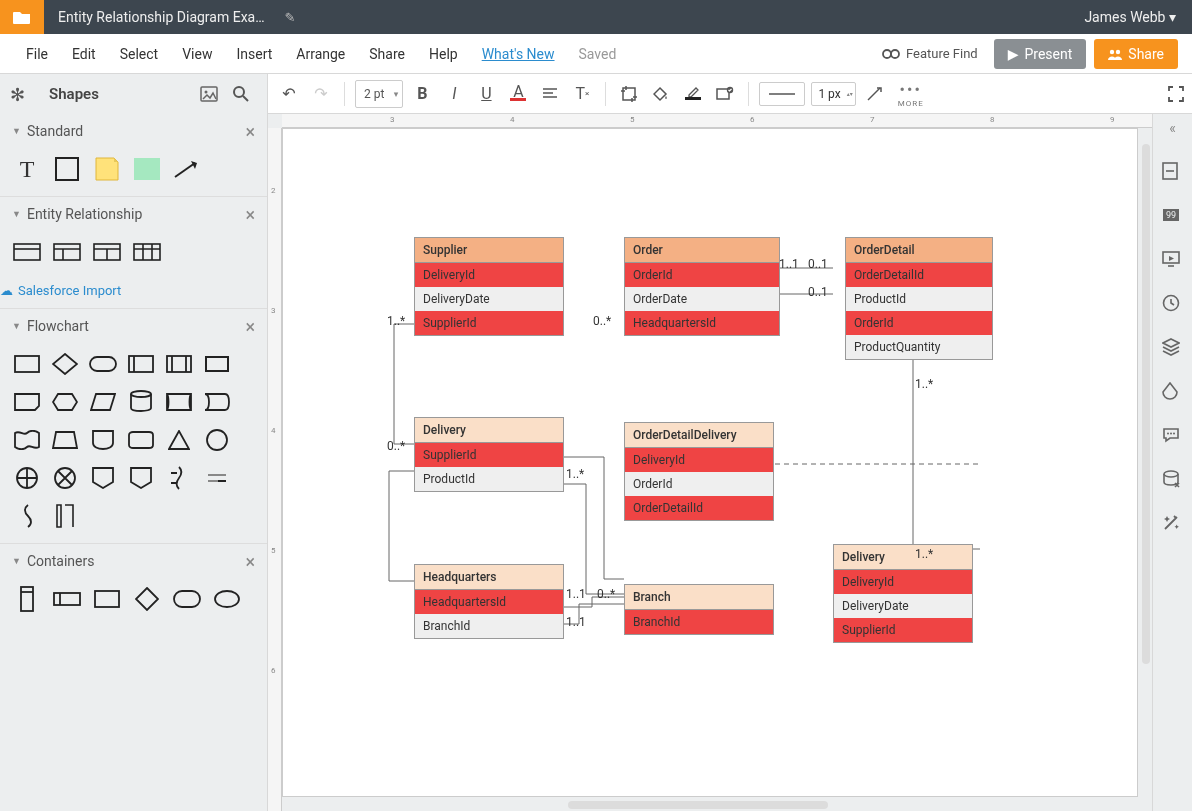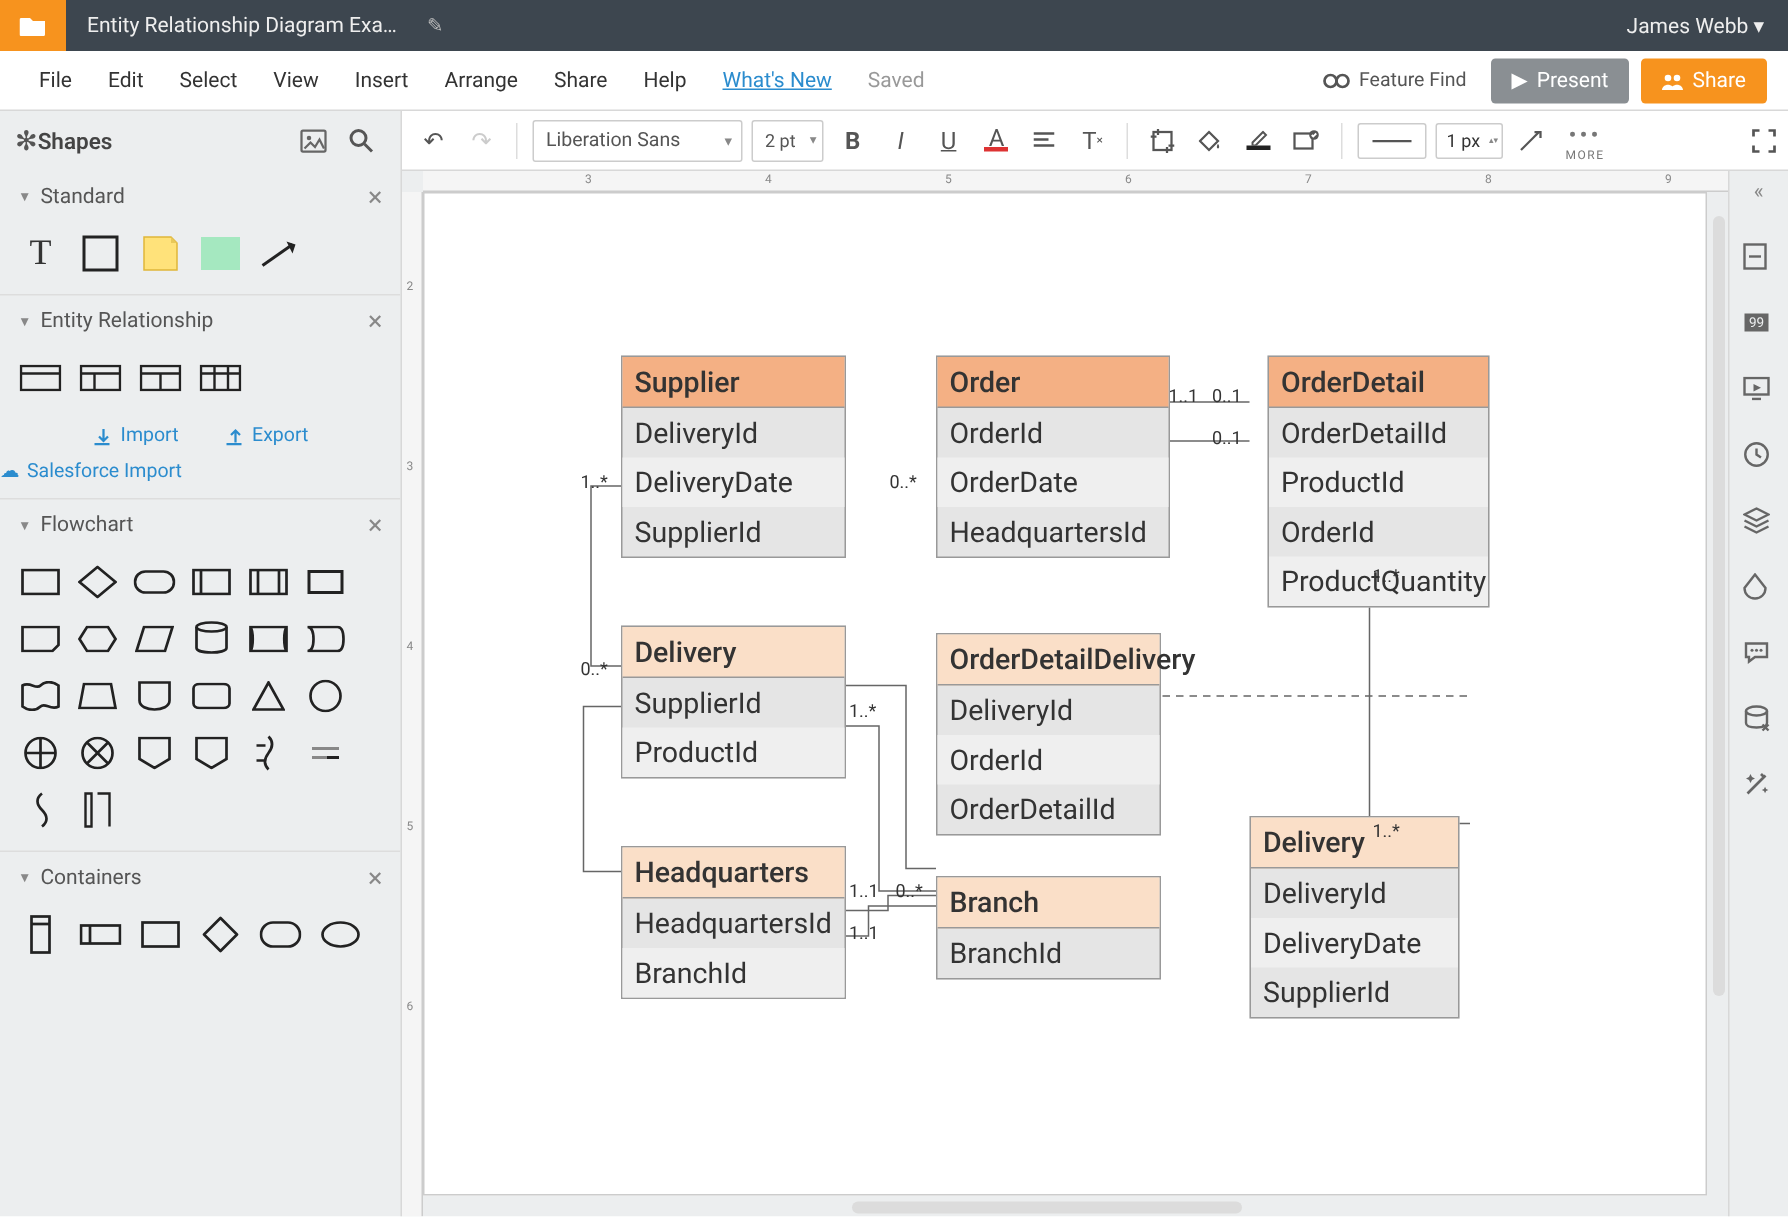--- a/index.html
+++ b/index.html
@@ -13,21 +13,21 @@
 .menu-item{padding:0 12px;font-size:14px;color:#333;cursor:pointer}
 .menu-item.link{color:#2b8cce;text-decoration:underline}
 .menu-item.muted{color:#999}
 .menu-right{margin-left:auto;display:flex;align-items:center;gap:8px}
 .feature-find{display:flex;align-items:center;gap:6px;font-size:13px;color:#555;cursor:pointer;margin-right:8px}
 .btn{height:30px;padding:0 14px;border-radius:3px;border:none;font-size:14px;display:flex;align-items:center;gap:6px;cursor:pointer}
 .btn-present{background:#8a8f93;color:#fff}
 .btn-share{background:#f7931e;color:#fff}
 .toolbar2{height:40px;border-bottom:1px solid #d8d8d8;display:flex}
 .shapes-header{width:268px;height:40px;display:flex;align-items:center;border-right:1px solid #d8d8d8;padding:0 10px;background:#eceeef}
-.shapes-title{font-weight:600;font-size:15px;color:#444;margin-left:0;flex:1}
+.shapes-title{font-weight:600;font-size:15px;color:#444;margin-left:24px;flex:1}
 .icon-btn{width:32px;height:32px;display:flex;align-items:center;justify-content:center;cursor:pointer;color:#555}
 .format-bar{flex:1;display:flex;align-items:center;padding:0 8px;gap:6px}
 .divider{width:1px;height:24px;background:#ddd;margin:0 4px}
 .font-select{height:28px;border:1px solid #ccc;border-radius:2px;padding:0 22px 0 8px;font-size:13px;color:#555;background:#fff;position:relative;cursor:pointer;display:flex;align-items:center;min-width:140px}
 .font-select::after{content:"▾";position:absolute;right:6px;color:#888;font-size:10px}
 .size-select{height:28px;border:1px solid #ccc;border-radius:2px;padding:0 18px 0 8px;font-size:12px;color:#555;display:flex;align-items:center;position:relative;cursor:pointer}
 .size-select::after{content:"▾";position:absolute;right:4px;color:#888;font-size:9px}
 .fmt-icon{width:26px;height:26px;display:flex;align-items:center;justify-content:center;cursor:pointer;color:#555;font-size:16px}
 .line-select{height:24px;border:1px solid #ccc;border-radius:2px;width:46px;display:flex;align-items:center;justify-content:center;cursor:pointer}
 .px-select{height:24px;border:1px solid #ccc;border-radius:2px;padding:0 14px 0 6px;font-size:12px;display:flex;align-items:center;position:relative;cursor:pointer}
@@ -45,21 +45,21 @@
 .er-actions{display:flex;justify-content:center;gap:30px;padding:4px 0;font-size:13px}
 .er-action{color:#2b8cce;cursor:pointer;display:flex;align-items:center;gap:5px}
 .sf-import{text-align:center;padding:4px 0 10px;font-size:13px}
 .import-data{height:40px;border-top:1px solid #ddd;display:flex;align-items:center;justify-content:center;gap:10px;color:#555;font-size:14px;cursor:pointer;margin-top:auto;background:#fff}
 .canvas-wrap{flex:1;position:relative;background:#eceeef;overflow:hidden}
 .ruler-h{position:absolute;top:0;left:14px;right:0;height:14px;background:#f5f5f5;border-bottom:1px solid #ccc;font-size:8px;color:#888}
 .ruler-h span{position:absolute;top:1px}
 .ruler-v{position:absolute;top:14px;left:0;width:14px;bottom:0;background:#f5f5f5;border-right:1px solid #ccc;font-size:8px;color:#888}
 .ruler-v span{position:absolute;left:3px}
 .canvas{position:absolute;top:14px;left:14px;right:14px;bottom:14px;background:#fff;border:1px solid #ccc}
-.entity{position:absolute;border:1px solid #999;background:#e5e5e5;font-size:19px}
+.entity{position:absolute;border:1px solid #999;background:#ef4444;font-size:12px}
 .entity .ehdr{padding:5px 8px;font-weight:500;border-bottom:1px solid #999}
 .entity .erow{padding:5px 8px}
 .entity .erow.odd{background:#efefef}
 .hdr-orange{background:#f4b084}
 .hdr-peach{background:#fadfc8}
 .conn-label{position:absolute;font-size:12px;color:#333;background:transparent}
 .right-dock{width:40px;background:#eceeef;border-left:1px solid #d8d8d8;display:flex;flex-direction:column;align-items:center;gap:22px;padding-top:6px}
 .dock-collapse{height:18px;color:#888;cursor:pointer;font-size:14px}
 .dock-icon{width:22px;height:22px;color:#666;cursor:pointer;display:flex;align-items:center;justify-content:flex-start}
 svg{display:block}
@@ -128,23 +128,20 @@
         <svg width="18" height="18" viewBox="0 0 18 18">
           <circle cx="7" cy="7" r="5" fill="none" stroke="#555" stroke-width="2"></circle>
           <path d="M11 11l5 5" stroke="#555" stroke-width="2"></path>
         </svg>
       </div>
   </div>
   <div class="format-bar">
     <div class="fmt-icon">↶</div>
     <div class="fmt-icon" style="color:#ccc">↷</div>
     <div class="divider"></div>
-    <div class="font-select">
-        <span>Liberation Sans</span>
-      </div>
     <div class="size-select">
         <span>2 pt</span>
       </div>
     <div class="fmt-icon">
         <b>B</b>
       </div>
     <div class="fmt-icon">
         <i>I</i>
       </div>
     <div class="fmt-icon">
@@ -273,34 +270,20 @@
               <rect x="1" y="1" width="26" height="16" fill="none" stroke="#222" stroke-width="1.6"></rect>
               <path d="M1 6h26M14 6v11" stroke="#222" stroke-width="1.6"></path>
             </svg>
           </div>
         <div class="shape-sw">
             <svg width="28" height="18">
               <rect x="1" y="1" width="26" height="16" fill="none" stroke="#222" stroke-width="1.6"></rect>
               <path d="M1 6h26M10 1v16M19 1v16" stroke="#222" stroke-width="1.6"></path>
             </svg>
           </div>
-      </div>
-      <div class="er-actions">
-        <span class="er-action">
-            <svg width="14" height="14">
-              <path d="M8 2v8M5 7l3 3 3-3M2 12h10" stroke="#2b8cce" stroke-width="1.5" fill="none"></path>
-            </svg>
-            <span>Import</span>
-          </span>
-        <span class="er-action">
-            <svg width="14" height="14">
-              <path d="M8 11V3M5 6l3-3 3 3M2 12h10" stroke="#2b8cce" stroke-width="1.5" fill="none"></path>
-            </svg>
-            <span>Export</span>
-          </span>
       </div>
       <div class="sf-import">
           <span class="er-action">☁ <span>Salesforce Import</span></span>
         </div>
     </div>
     <div class="shape-cat">
       <div class="cat-header">
           <span class="caret">▼</span>
           <span>Flowchart</span>
           <span class="cat-close">×</span>

